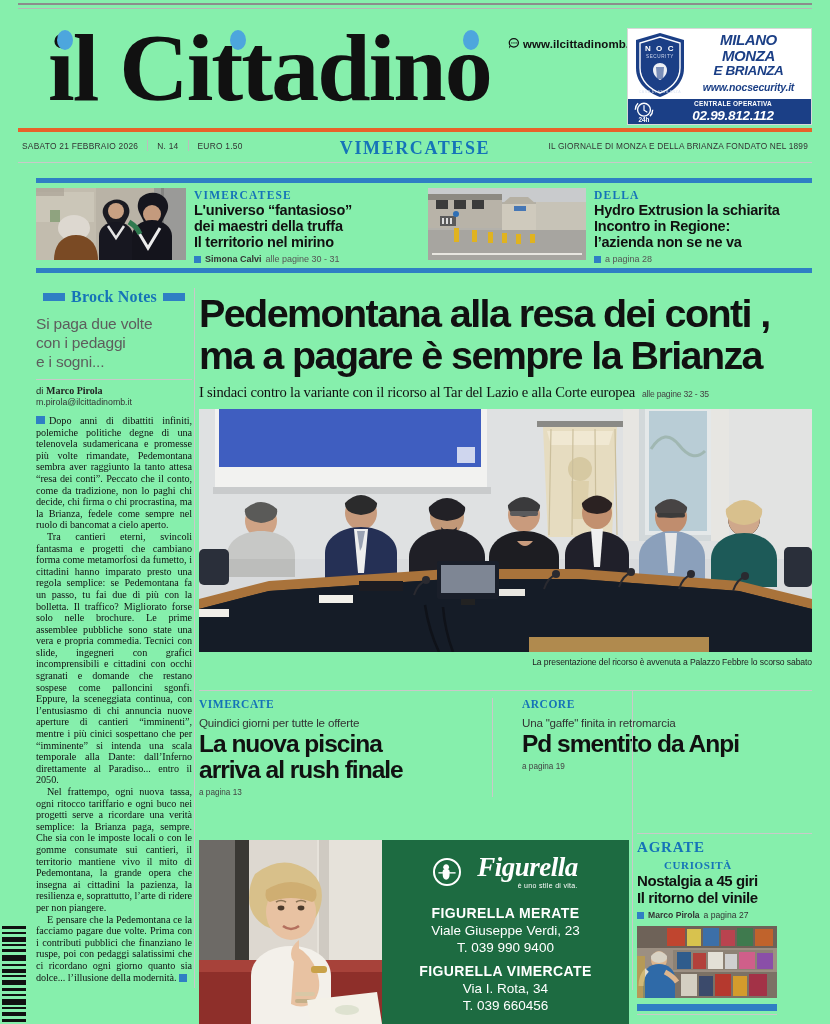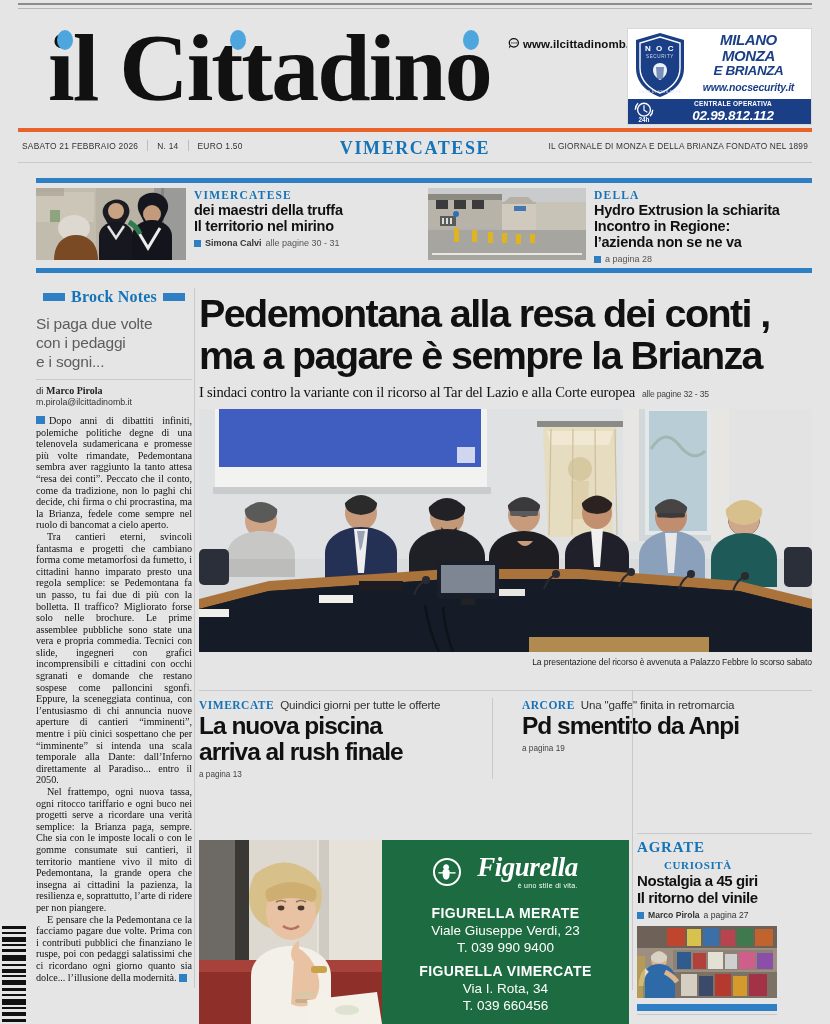--- a/index.html
+++ b/index.html
@@ -2,21 +2,21 @@
 <html><head>
 <meta charset="utf-8">
 <style>
   * { box-sizing: border-box; margin: 0; padding: 0; }
   html, body {
     width: 830px; height: 1024px;
     background: #ffffff;
     font-family: "Liberation Sans", sans-serif;
     overflow: hidden;
   }
-  .page { position: relative; width: 830px; height: 1024px; background:#e5e5e5; }
+  .page { position: relative; width: 830px; height: 1024px; background:#86efac; }
 
   
   .rule-top-thin { position:absolute; left:18px; top:3px; width:794px; height:2px; background:#8c8c8c; }
   .rule-top-thin2 { position:absolute; left:18px; top:8px; width:794px; height:1px; background:#b6b6b6; }
 
   
   .masthead { position:absolute; left:0; top:14px; width:830px; height:110px; }
   .logo {
     position:absolute; left:48px; top:6px;
     font-family:"Liberation Serif", serif;
@@ -182,21 +182,21 @@
     margin-top:5px; text-align:right; font-size:8.6px; color:#222; letter-spacing:-.1px;
   }
 
   
   .subs { position:absolute; left:199px; top:690px; width:613px; }
   .subs-rule { height:1px; background:#c9c9c9; }
   .subs-row { display:flex; margin-top:7px; }
   .sub-item { width:293px; }
   .sub-item.right { padding-left:21px; }
   .subs-vline { width:1px; background:#c9c9c9; margin:0 8px 0 0; }
-  .sub-kicker-row { display:flex; align-items:baseline; gap:6px; }
+  .sub-kicker-row { display:flex; align-items:baseline; gap:6px;flex-direction:column; }
   .sub-kicker {
     font-family:"Liberation Serif", serif; font-weight:700;
     font-size:11.5px; color:#1573b8; letter-spacing:.5px;
   }
   .sub-kicker-text { font-size:11.6px; color:#333; letter-spacing:-.2px; }
   .sub-head {
     margin-top:2px; font-weight:700; font-size:24.5px; line-height:26px;
     color:#111; letter-spacing:-1px;
   }
   .sub-page { margin-top:5px; font-size:8.2px; color:#444; }
@@ -349,20 +349,21 @@
           <ellipse cx="116" cy="26" rx="9" ry="9" fill="#c49a7d"></ellipse>
           <path d="M96 72V48c0-9 9-16 20-16s20 7 20 16v24z" fill="#14141c"></path>
           <path d="M100 40l12 20 12-20" fill="none" stroke="#ececec" stroke-width="3"></path>
           <path d="M93 34c5 3 9 7 11 12" fill="none" stroke="#2f7a4f" stroke-width="5"></path>
           <rect x="0" y="0" width="28" height="8" fill="#a9a296" opacity=".7"></rect>
         </svg>
       </div>
       <div class="t-body">
         <div class="kicker">VIMERCATESE</div>
         <div class="t-head">
+          <div>L'universo “fantasioso”</div>
           <div>dei maestri della truffa</div>
           <div>Il territorio nel mirino</div>
         </div>
         <div class="byline">
           <span class="sq"></span>
           <b>Simona Calvi</b>
           <span class="pg">alle pagine 30 - 31</span>
         </div>
       </div>
     </div>

